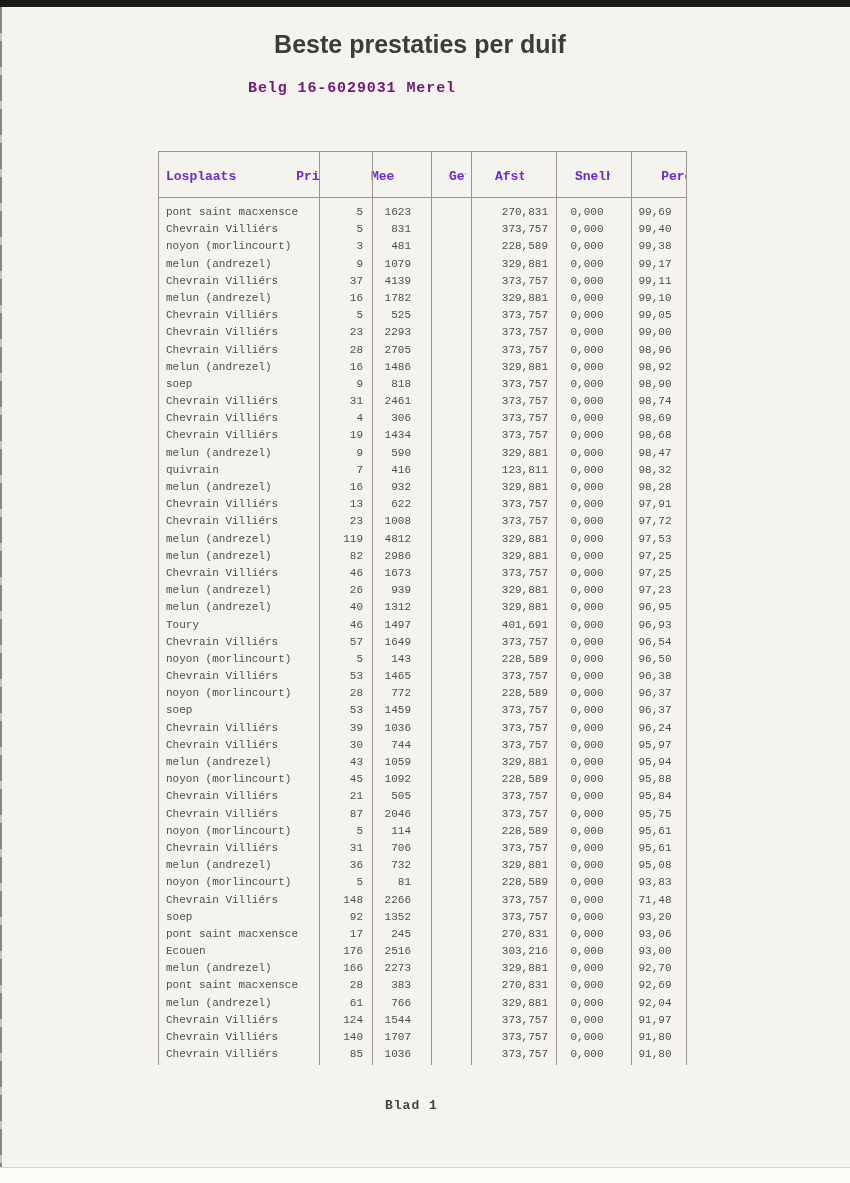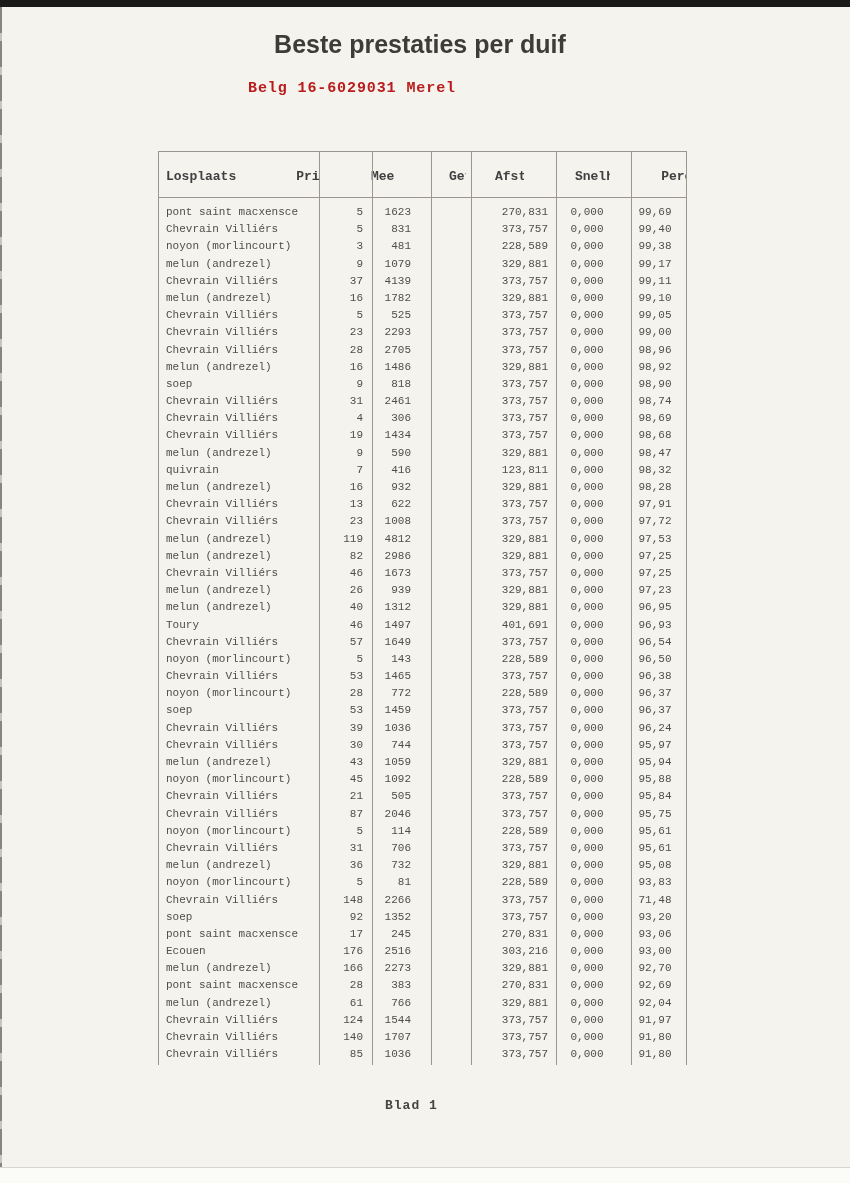--- a/index.html
+++ b/index.html
@@ -20,34 +20,34 @@
     background:#fbfbf8;border-top:1px solid rgba(195,192,182,.65);
   }
   
   .title{
     position:absolute;left:170px;top:30px;width:500px;margin:0;
     text-align:center;font-family:"Liberation Sans","DejaVu Sans",sans-serif;
     font-size:25px;font-weight:bold;color:#3d3c39;letter-spacing:0px;
   }
   .subtitle{
     position:absolute;left:248px;top:80px;
-    font-size:15px;font-weight:bold;color:#b91c1c;letter-spacing:.9px;
+    font-size:15px;font-weight:bold;color:#701a75;letter-spacing:.9px;
   }
   
   .ptable{
     position:absolute;left:158px;top:151px;width:529px;height:914px;
     box-sizing:border-box;
     border:1px solid #9b978f;border-bottom:none;
     color:#504e49;
   }
   .vline{position:absolute;top:0;bottom:0;width:1px;background:#9b978f;}
   .thead{
     display:flex;height:46px;box-sizing:border-box;
     border-bottom:1px solid #9b978f;align-items:center;padding-top:3px;
-    font-size:13px;font-weight:bold;color:#404040;
+    font-size:13px;font-weight:bold;color:#6d28d9;
   }
   .tbody{padding-top:6px;font-size:11px;}
   .row{display:flex;height:17.2px;line-height:17.3px;}
   .cell{box-sizing:border-box;white-space:nowrap;overflow:hidden;}
   .c0{width:160px;padding-left:7px;}
   .c1{width:53px;text-align:right;padding-right:9px;}
   .c2{width:59px;text-align:right;padding-right:20px;}
   .c3{width:40px;}
   .c4{width:85px;text-align:right;padding-right:8px;}
   .c5{width:75px;text-align:center;padding-right:13px;}

